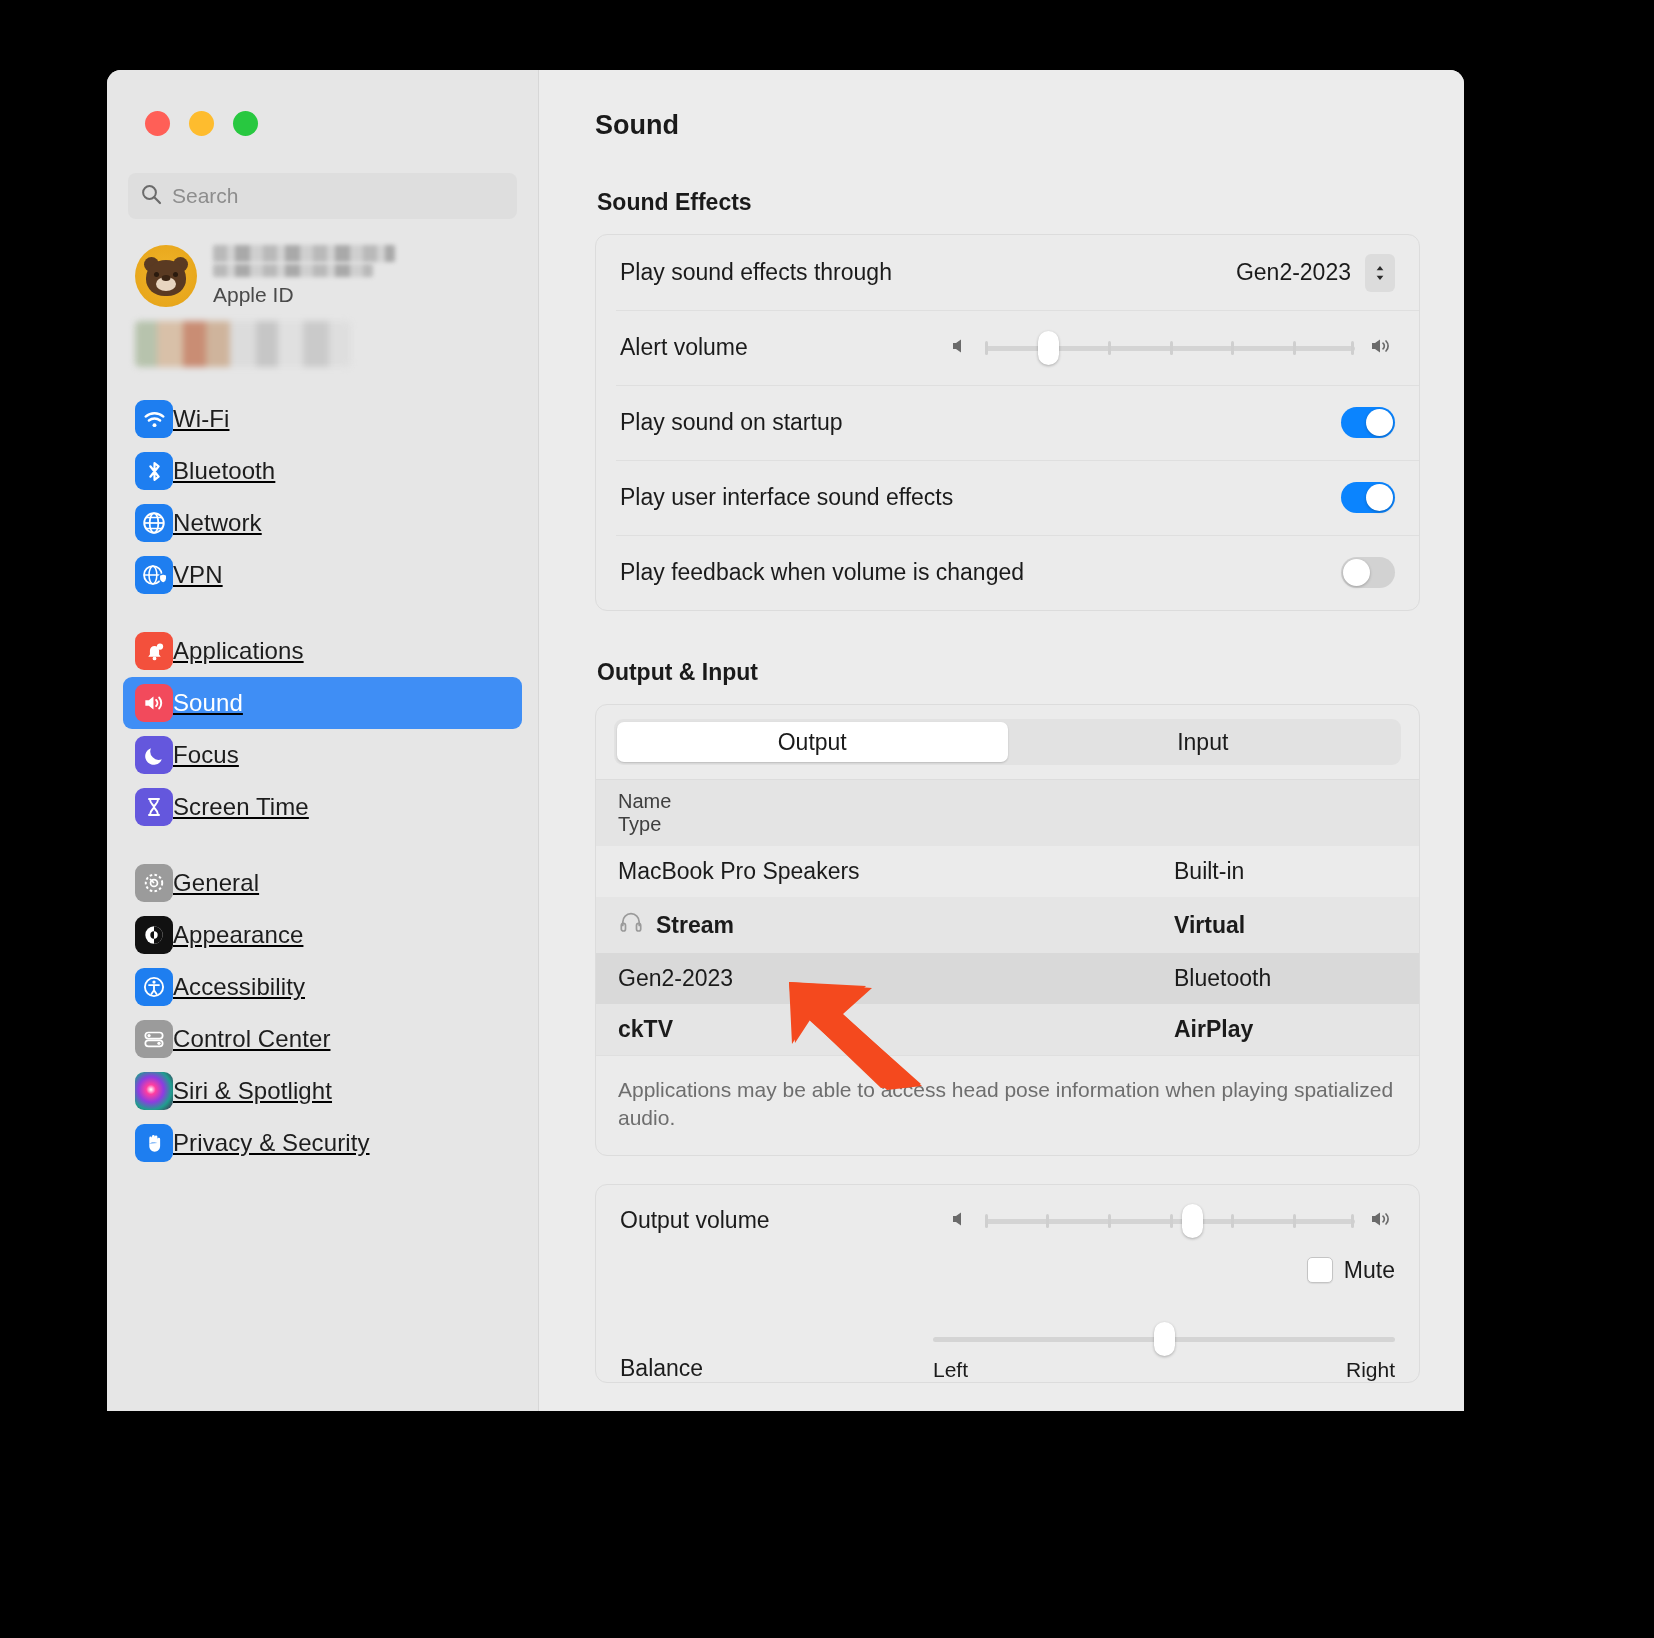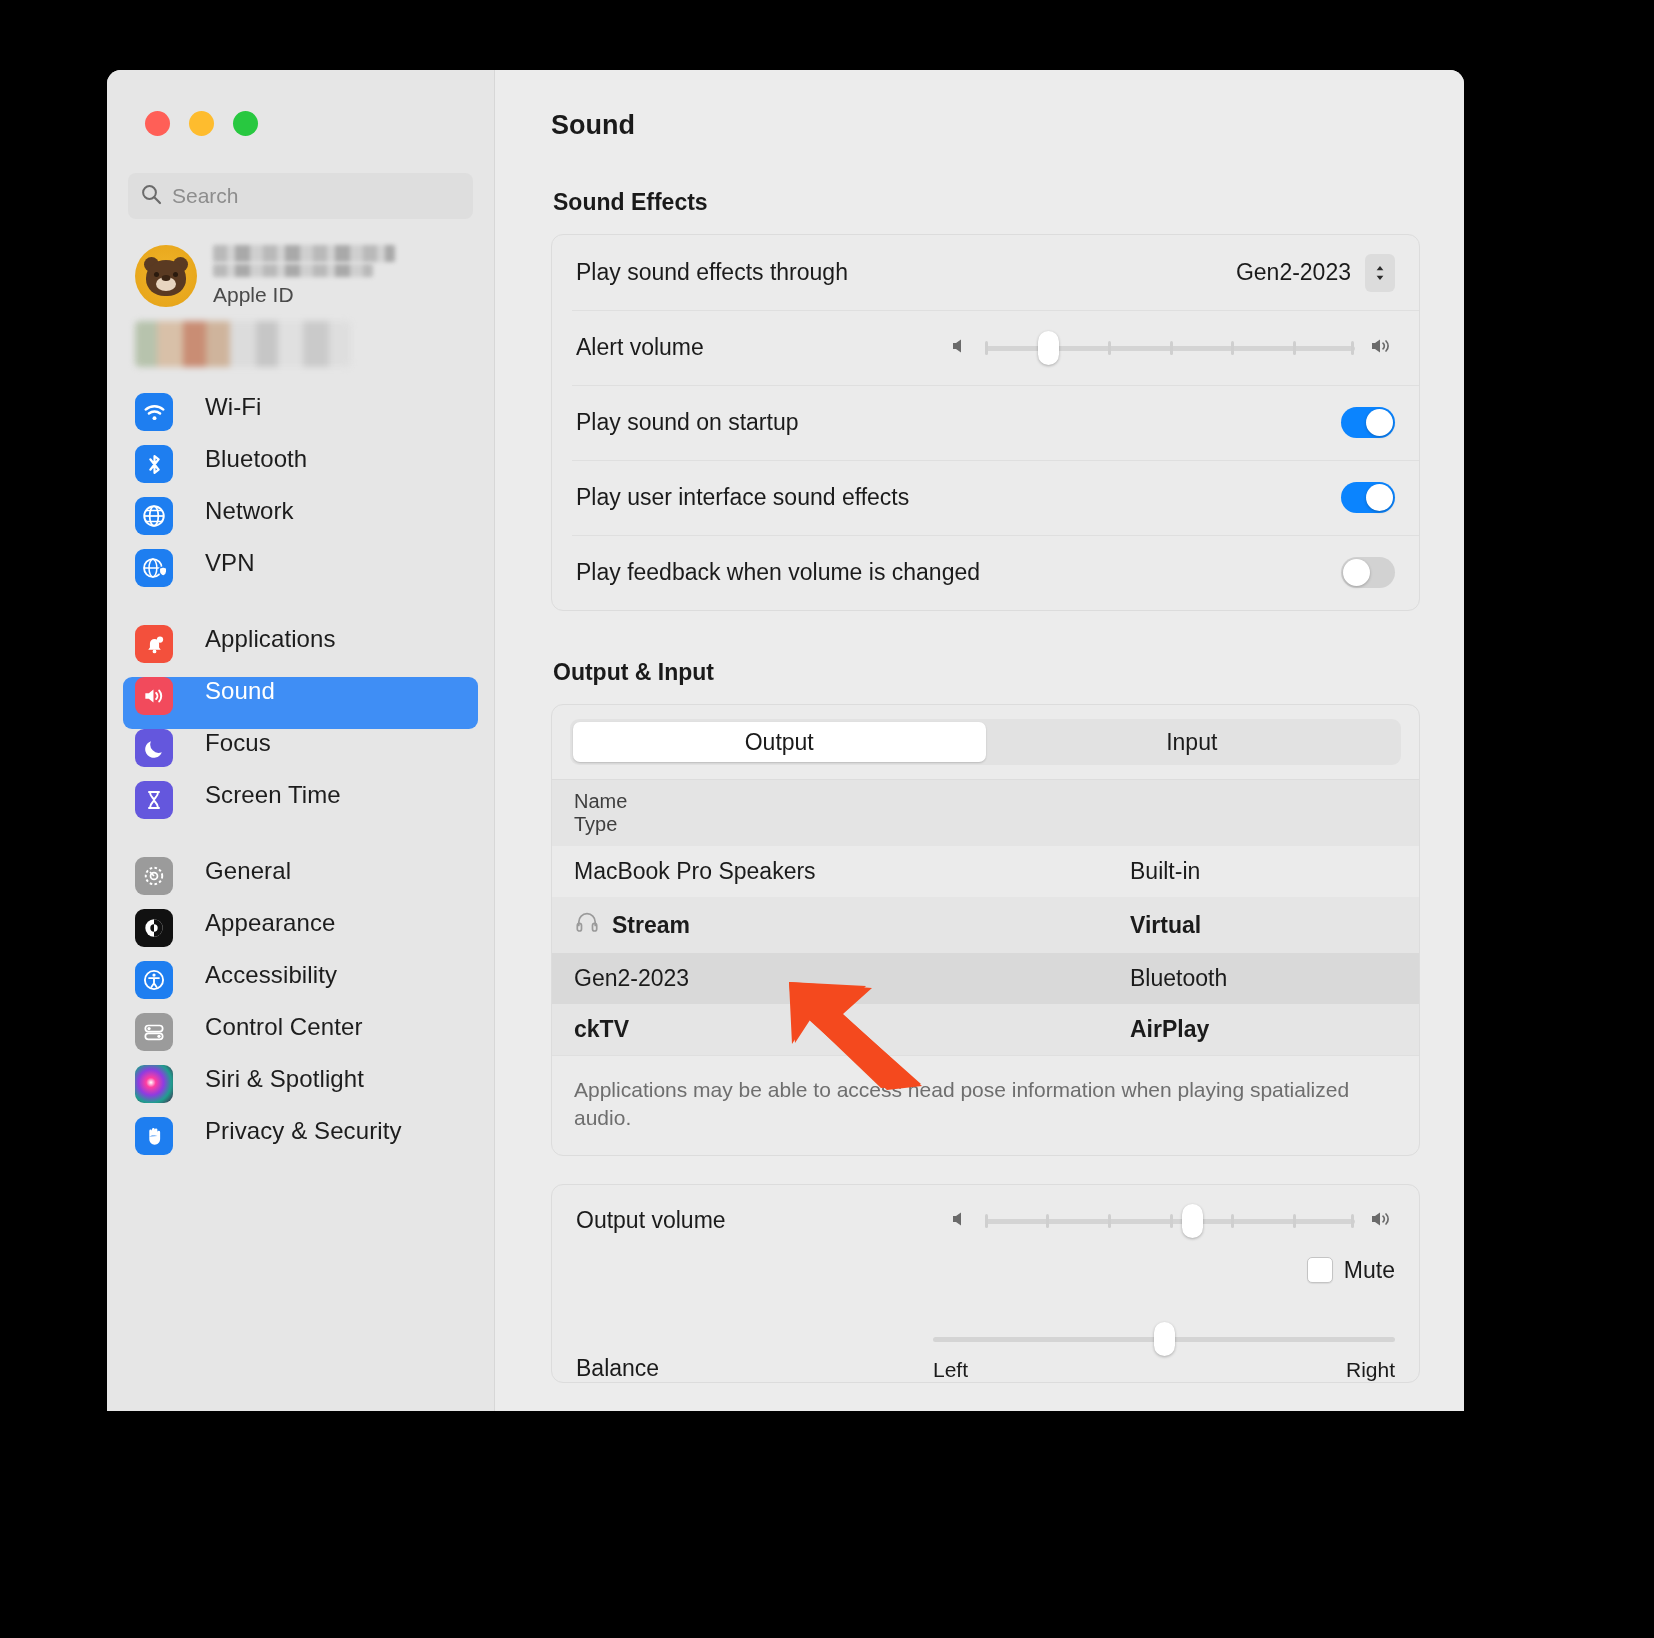--- a/index.html
+++ b/index.html
@@ -14,21 +14,21 @@
     left: 107px; top: 70px;
     width: 1357px; height: 1341px;
     background: #ececec;
     border-radius: 14px 14px 0 0;
     overflow: hidden;
     display: flex;
   }
 
   
   .sidebar {
-    width: 388px;
+    width: 432px;
     background: #e6e6e6;
     padding: 0 0 0 0;
     position: relative;
     flex: none;
     border-right: 1px solid #d7d7d7;
   }
   .traffic {
     display: flex; gap: 19px;
     padding: 41px 0 0 38px;
   }
@@ -95,23 +95,24 @@
     width: 216px; height: 46px; border-radius: 5px;
     background:
       linear-gradient(90deg, #b7c3ad 0 10%, #d8c0a8 10% 22%, #c98d74 22% 33%, #cfb49c 33% 44%,
       #dcdcdc 44% 56%, #c6c6c6 56% 66%, #e0e0e0 66% 78%, #cacaca 78% 90%, #dedede 90% 100%);
     filter: blur(3px);
   }
 
   .nav { margin-top: 26px; padding: 0 16px; }
   .nav-group { margin-bottom: 24px; }
   .nav-item {
-    display: flex; align-items: flex-start; gap: 32px;
+    display: flex; align-items: center; gap: 0;
     height: 52px; padding: 0 12px; border-radius: 9px;
     cursor: default;
+    text-decoration: underline;
   }
   .nav-item.selected { background: #3f8ef5; }
   .nav-item.selected .nav-label { color: #fff; }
   .nav-label { font-size: 24px; color: #1d1d1d; letter-spacing: .1px; }
   .nico {
     width: 38px; height: 38px; border-radius: 9px; flex: none;
     display: flex; align-items: center; justify-content: center;
     color: #fff;
   }
   .nico svg { display: block; }

